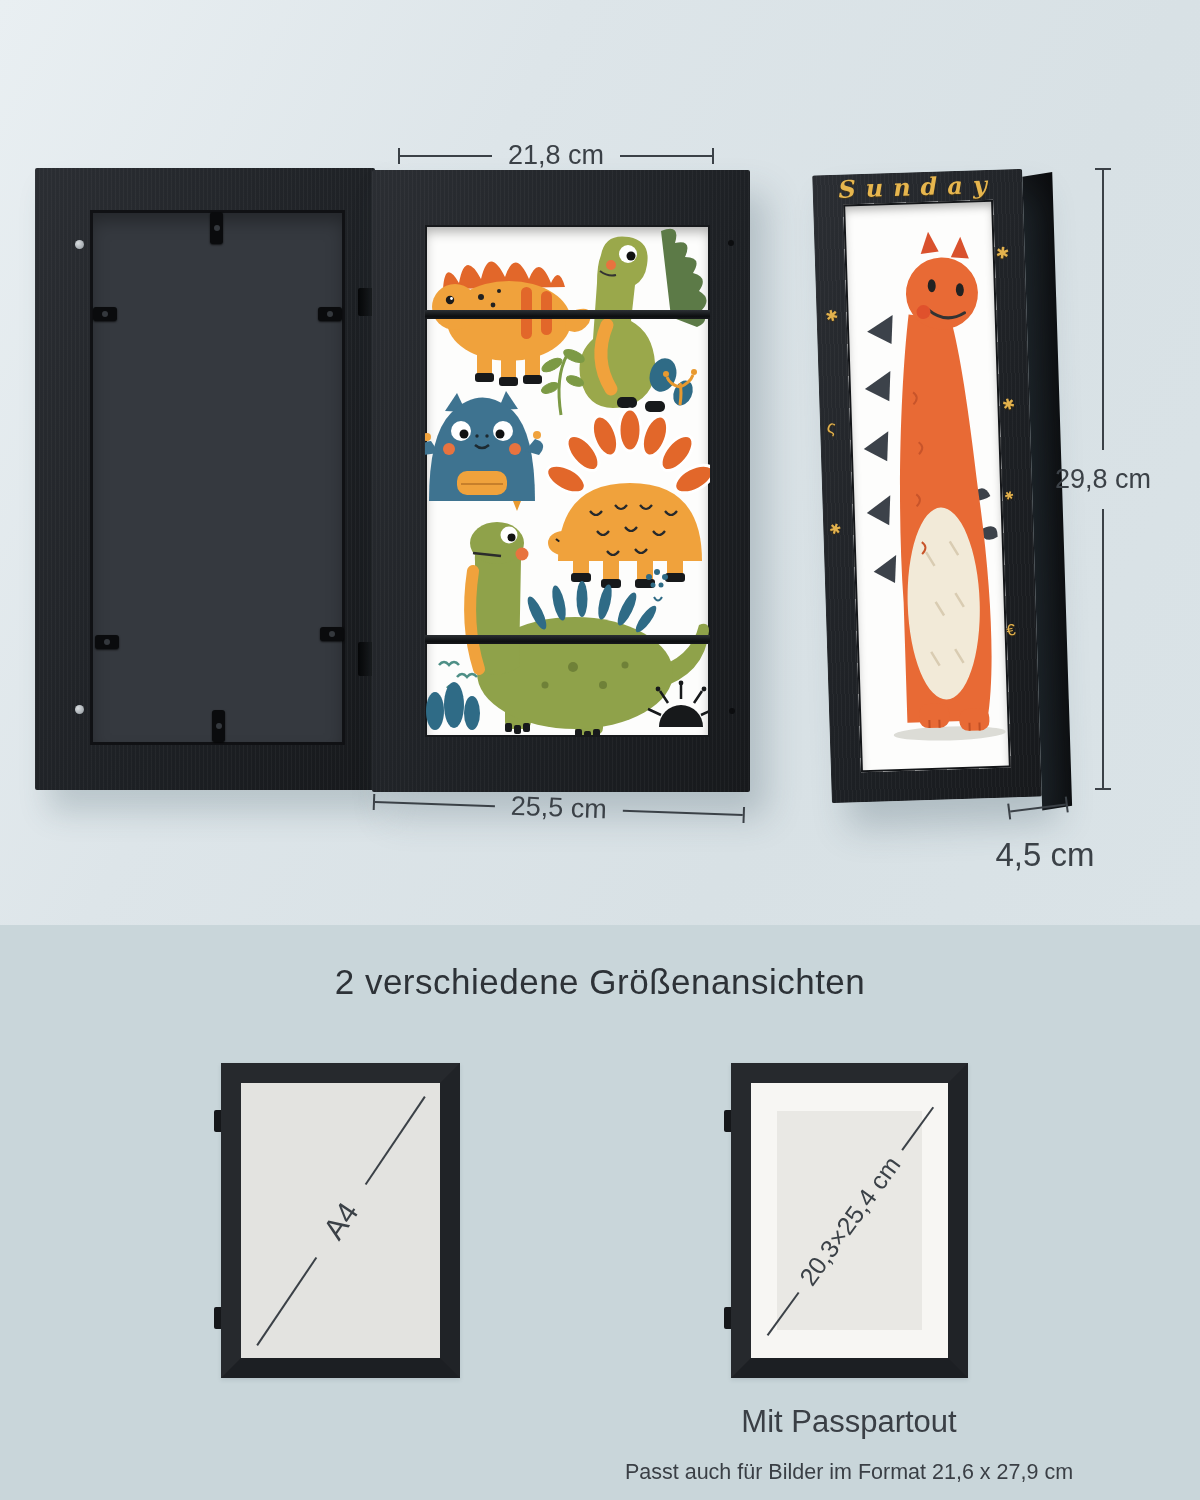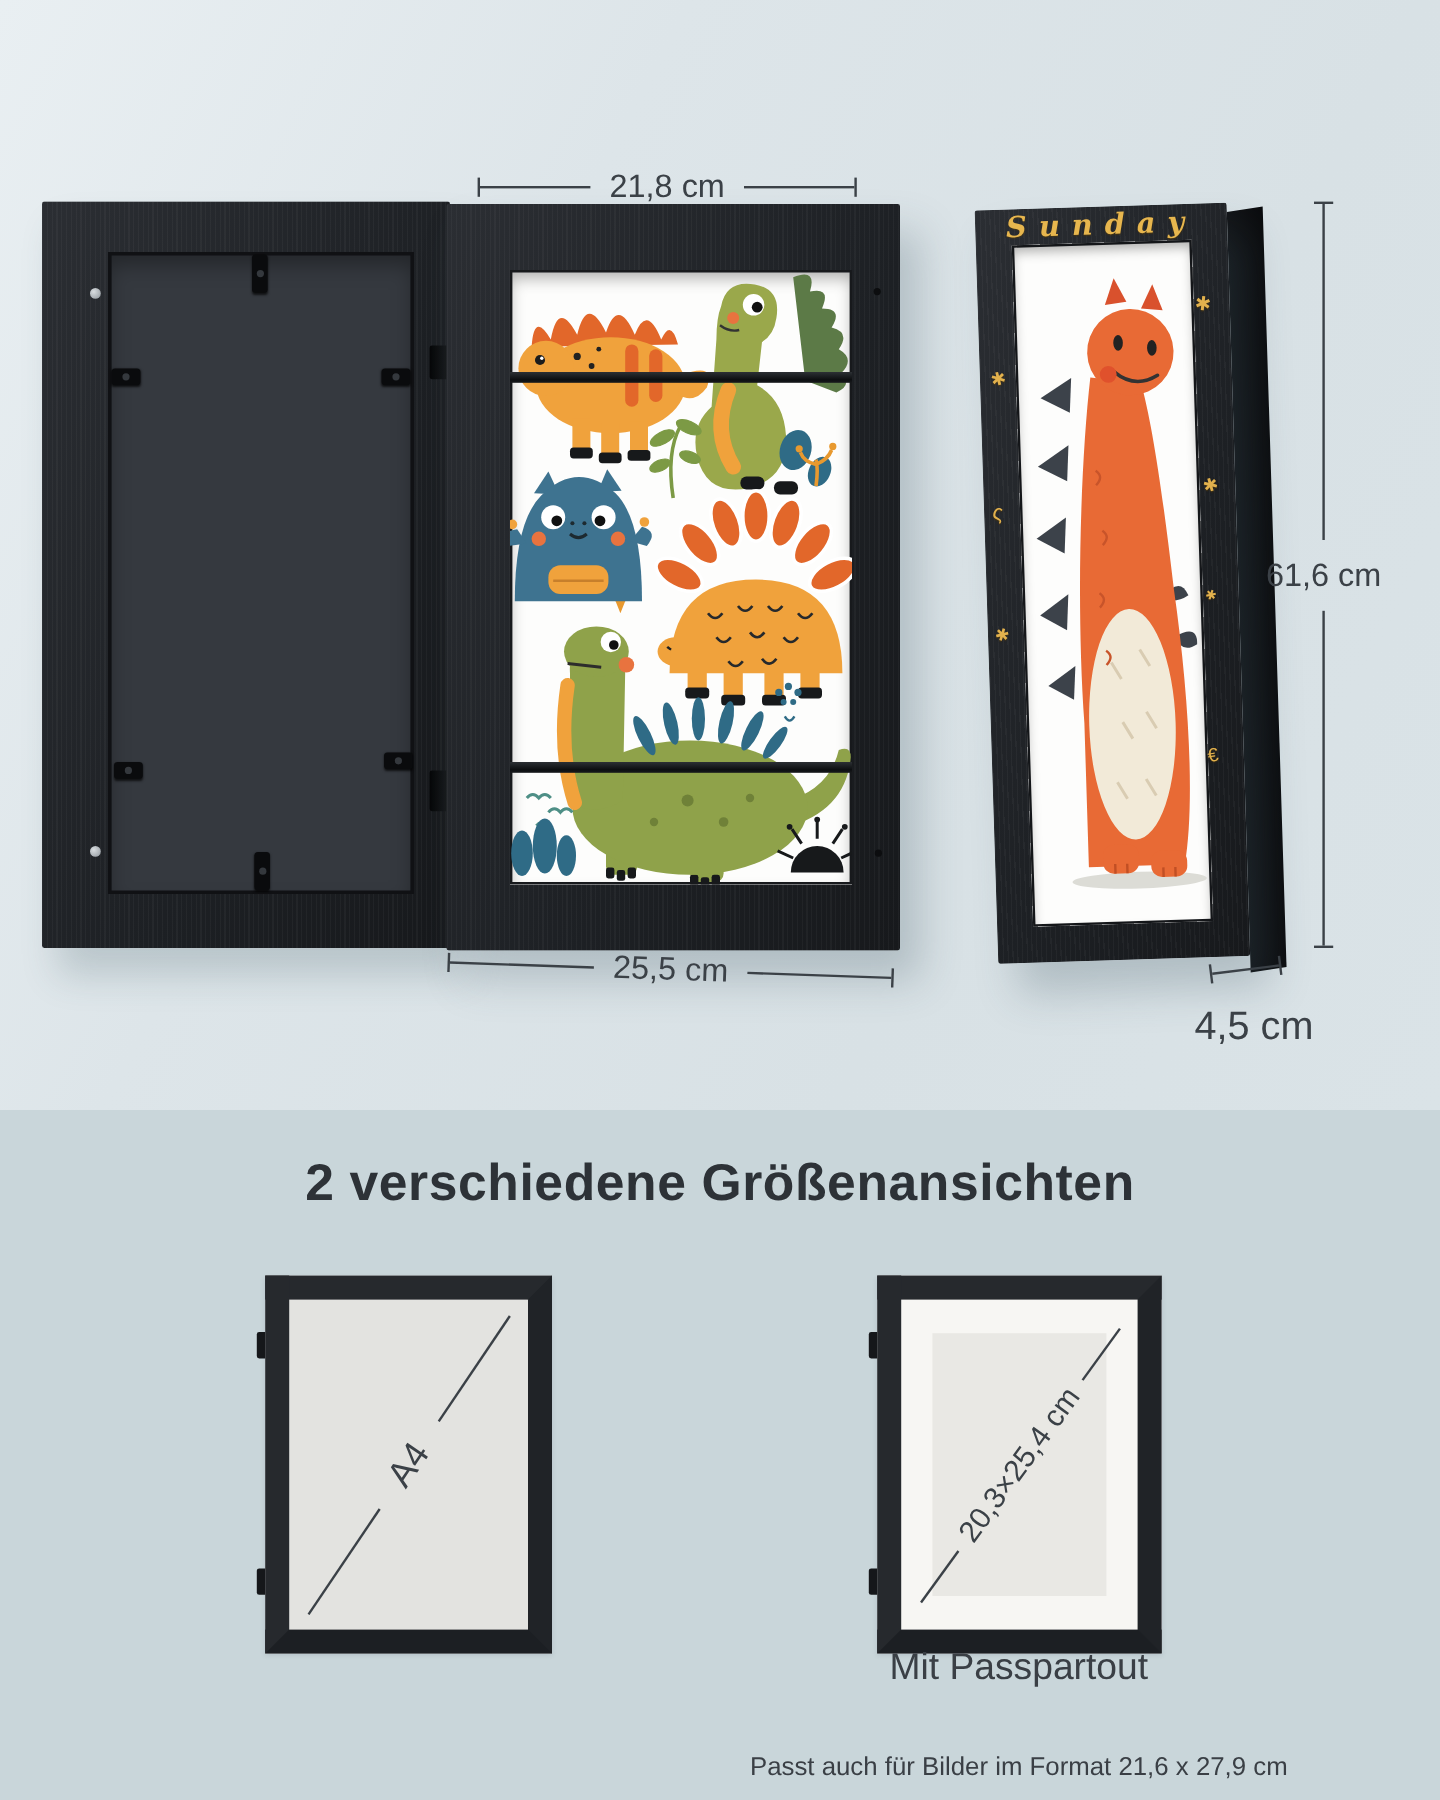--- a/index.html
+++ b/index.html
@@ -54,21 +54,21 @@
   .dim-h .seg{flex:1;height:2px;background:var(--dim);}
   .dim-h .lbl{margin:0 16px;font-size:27px;color:var(--dim);white-space:nowrap;}
   .dim-v{display:flex;flex-direction:column;align-items:center;}
   .dim-v .tick{height:2px;width:16px;background:var(--dim);flex:0 0 auto;}
   .dim-v .seg{flex:1;width:2px;background:var(--dim);}
   .dim-v .lbl{margin:14px 0;font-size:27px;color:var(--dim);white-space:nowrap;}
   .dim-white .tick,.dim-white .seg{background:#fff;}
   .dim-white .lbl{color:#fff;transform:translateX(-34px);font-size:26px;}
 
   
-  .heading{left:0;top:962px;width:1200px;text-align:center;font-size:43px;font-weight:bold;
+  .heading{left:0;top:962px;width:1200px;text-align:center;font-size:35px;font-weight:normal;
            color:#2d3237;letter-spacing:.5px;}
   .mini{border:20px solid #26292d;border-right-color:#202327;border-bottom-color:#1c1f23;
         box-sizing:border-box;background:#e3e3e0;box-shadow:0 2px 4px rgba(70,90,100,.15);}
   .mini-tab{background:#15171a;border-radius:2px 0 0 2px;}
   .diag{left:50%;top:50%;display:flex;align-items:center;}
   .diag .seg{flex:1;height:2px;background:var(--dim);}
   .diag .lbl{white-space:nowrap;color:var(--dim);}
   .mat-inner{left:26px;top:28px;right:26px;bottom:28px;background:#e9e8e4;}
   .caption{text-align:center;font-size:31px;color:#3a3f45;}
   .note{text-align:center;font-size:21.5px;color:#3a3f45;margin-top:17px;}
@@ -324,21 +324,21 @@
     <div class="tick"></div>
     <div class="seg"></div>
     <div class="lbl">25,5 cm</div>
     <div class="seg"></div>
     <div class="tick"></div>
   </div>
 
   <div class="abs dim-v" style="left:1088px;top:168px;width:30px;height:622px;">
     <div class="tick"></div>
     <div class="seg"></div>
-    <div class="lbl">61,6 cm</div>
+    <div class="lbl">29,8 cm</div>
     <div class="seg"></div>
     <div class="tick"></div>
   </div>
 
   <div class="abs dim-h" style="left:1008px;top:800px;width:60px;transform:rotate(-7deg);">
     <div class="tick"></div>
     <div class="seg"></div>
     <div class="tick"></div>
   </div>
   <div class="abs" style="left:990px;top:836px;width:110px;text-align:center;font-size:33px;color:var(--dim);">4,5 cm</div>
@@ -362,16 +362,16 @@
   <div class="abs mini" style="left:731px;top:138px;width:237px;height:315px;background:#f7f6f3;">
     <div class="abs mini-tab" style="left:-27px;top:27px;width:7px;height:22px;"></div>
     <div class="abs mini-tab" style="left:-27px;top:224px;width:7px;height:22px;"></div>
     <div class="abs mat-inner"></div>
     <div class="abs diag" style="width:282px;transform:translate(-50%,-50%) rotate(-54deg);">
       <div class="seg"></div>
       <div class="lbl" style="margin:0 12px;font-size:25px;">20,3×25,4 cm</div>
       <div class="seg"></div>
     </div>
   </div>
-  <div class="abs caption" style="left:689px;top:446px;width:320px;">Mit Passpartout</div>
+  <div class="abs caption" style="left:689px;top:479px;width:320px;">Mit Passpartout</div>
   <div class="abs note" style="left:624px;top:518px;width:450px;">Passt auch für Bilder im Format 21,6 x 27,9 cm</div>
 
 </div>
 
 </body></html>

